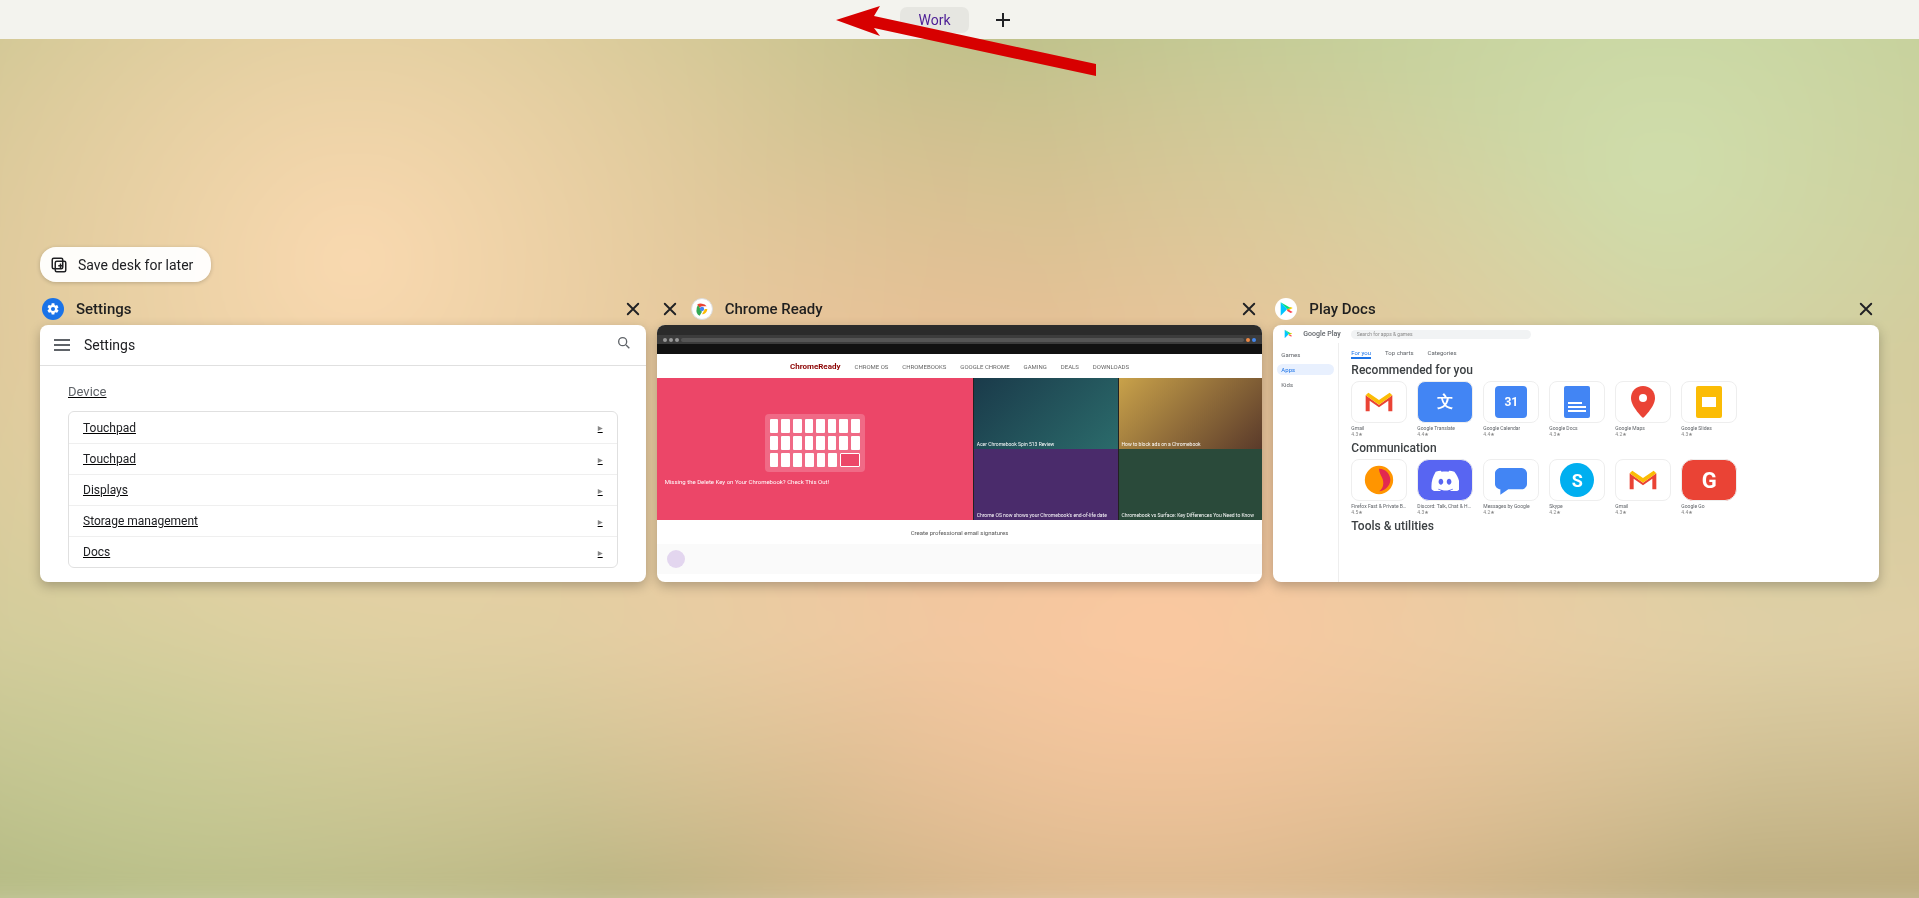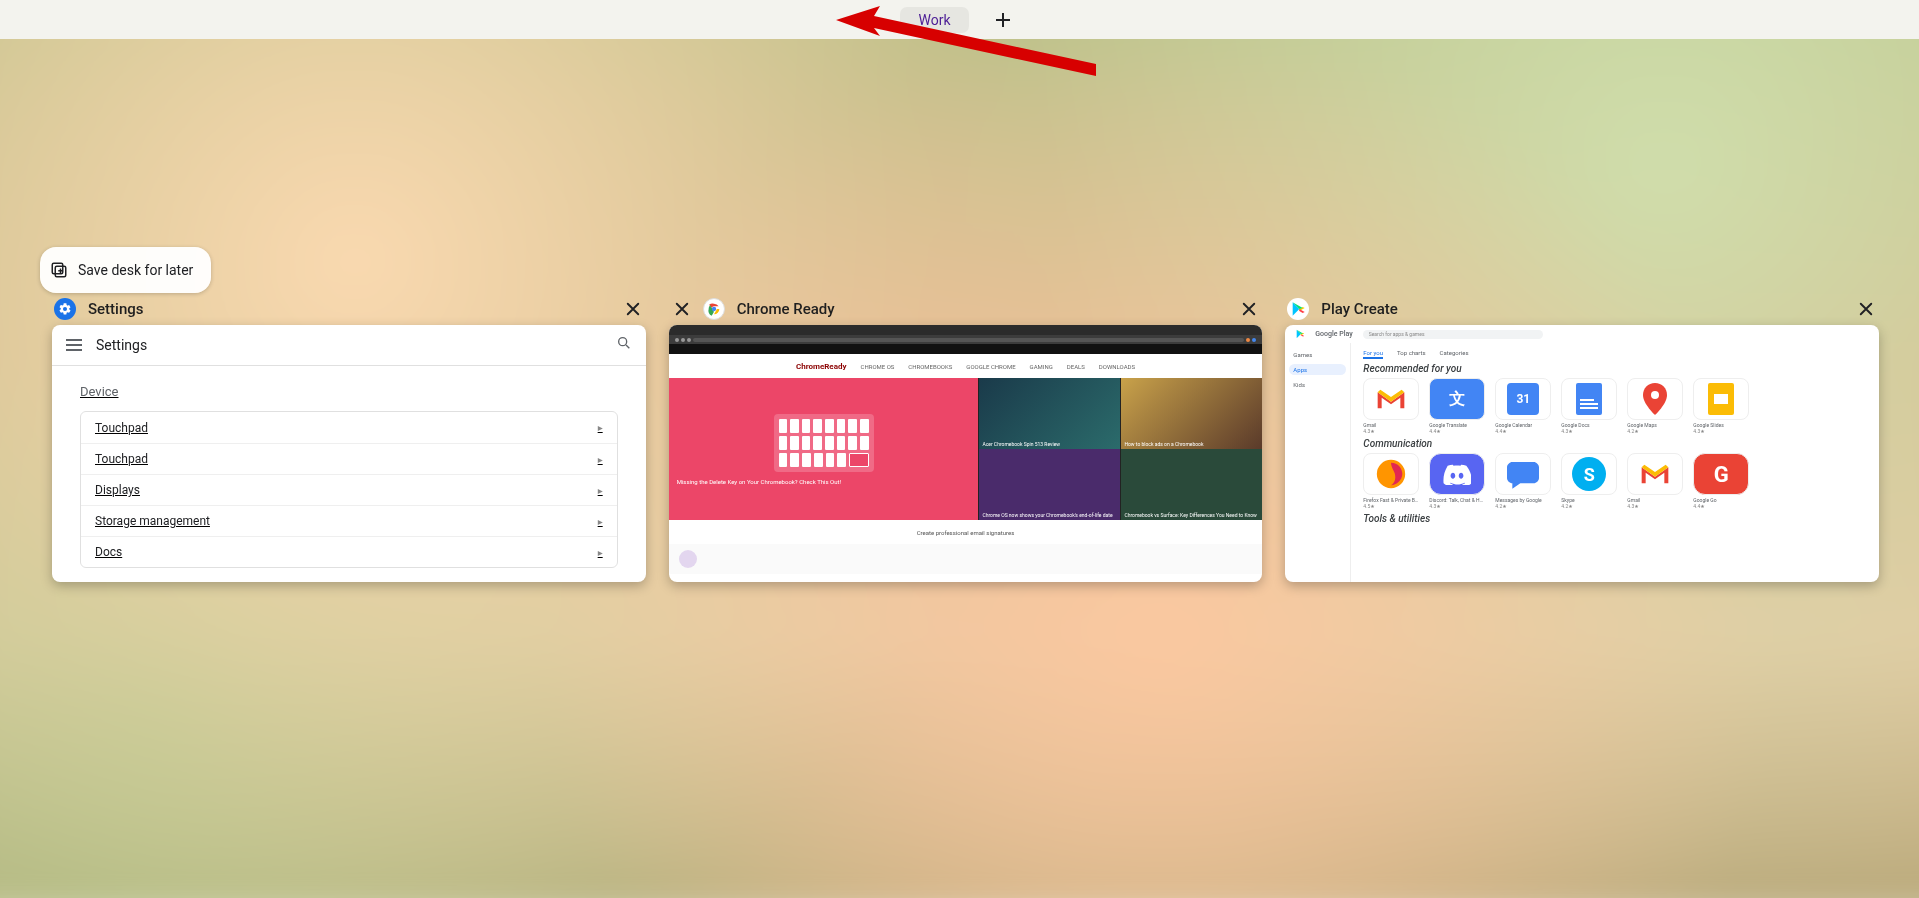--- a/index.html
+++ b/index.html
@@ -48,40 +48,40 @@
     position: absolute;
     top: 6px; left: 836px;
     z-index: 20;
     pointer-events: none;
   }
 
   
   .save-pill {
     position: absolute;
     top: 247px; left: 40px;
-    height: 46px;
+    height: 35px;
     background: rgba(255,255,255,0.95);
     border-radius: 16px;
     box-shadow: 0 1px 4px rgba(0,0,0,0.2);
     display: flex; align-items: center;
     padding: 0 18px 0 10px;
     gap: 10px;
     font-size: 14px; color: #202124;
     z-index: 5;
     cursor: pointer;
   }
 
   
   .cards {
     position: absolute;
     top: 297px; left: 40px; right: 40px;
     display: flex; gap: 11px;
     z-index: 5;
   }
-  .card-wrap { flex: 1; display: flex; flex-direction: column; margin-left: 12px; }
+  .card-wrap { flex: 1; display: flex; flex-direction: column; }
   .card-head {
     height: 28px;
     display: flex; align-items: center;
     gap: 12px;
     padding: 0 2px 4px 2px;
   }
   .card-title { flex: 1; font-size: 15px; font-weight: 500; color: #1f1f1f; }
   .app-icon {
     width: 22px; height: 22px; border-radius: 50%;
     display: flex; align-items: center; justify-content: center;
@@ -152,21 +152,21 @@
   .ps-top{height:18px;display:flex;align-items:center;padding:0 10px;gap:10px;}
   .ps-top .brand{font-size:7px;color:#5f6368;font-weight:500;}
   .ps-search{flex:0 0 180px;height:9px;background:#f1f3f4;border-radius:5px;font-size:5px;color:#888;display:flex;align-items:center;padding:0 6px;}
   .ps-body{display:flex;height:239px;}
   .ps-side{width:66px;border-right:1px solid #eee;padding:6px 4px;font-size:6px;color:#5f6368;display:flex;flex-direction:column;gap:4px;}
   .ps-side .item{padding:2px 4px;border-radius:6px;}
   .ps-side .item.active{background:#e8f0fe;color:#1a73e8;}
   .ps-main{flex:1;padding:6px 12px;overflow:hidden;}
   .ps-tabs{display:flex;gap:14px;font-size:6px;color:#5f6368;margin-bottom:4px;}
   .ps-tabs .t.active{color:#1a73e8;border-bottom:2px solid #1a73e8;padding-bottom:1px;}
-  .ps-sec{font-size:10px;color:#3c4043;margin:4px 0 4px;font-weight:500;font-style:italic;}
+  .ps-sec{font-size:12px;color:#3c4043;margin:4px 0 4px;font-weight:500;}
   .ps-grid{display:flex;gap:10px;margin-bottom:4px;}
   .ps-app{width:56px;display:flex;flex-direction:column;align-items:flex-start;}
   .ps-icon{width:56px;height:42px;border-radius:8px;display:flex;align-items:center;justify-content:center;background:#fff;border:1px solid #eee;}
   .ps-name{font-size:5px;color:#5f6368;margin-top:2px;white-space:nowrap;overflow:hidden;text-overflow:ellipsis;max-width:56px;}
   .ps-rating{font-size:5px;color:#888;}
 </style>
 </head>
 <body>
 
 <div class="wallpaper"></div>
@@ -361,21 +361,21 @@
   <div class="card-wrap">
     <div class="card-head">
       <div class="app-icon" style="background:#fff;">
         <svg width="16" height="16" viewBox="0 0 48 48">
           <path fill="#00C4FF" d="M8 4l20 20L8 44z"></path>
           <path fill="#FFCD00" d="M28 24l10-6 6 3-16 9z"></path>
           <path fill="#FF3D44" d="M28 24l16 9-6 3-10-6z"></path>
           <path fill="#00E076" d="M8 4l30 17-10 3z"></path>
         </svg>
       </div>
-      <div class="card-title">Play Create</div>
+      <div class="card-title">Play Docs</div>
       <div class="close-btn">
         <svg viewBox="0 0 24 24">
             <path d="M5 5l14 14M19 5L5 19" stroke="#202124" stroke-width="2.5" stroke-linecap="round"></path>
           </svg>
       </div>
     </div>
     <div class="card-body">
       <div class="ps-top">
         <svg width="10" height="10" viewBox="0 0 48 48">
             <path fill="#00C4FF" d="M8 4l20 20L8 44z"></path>

